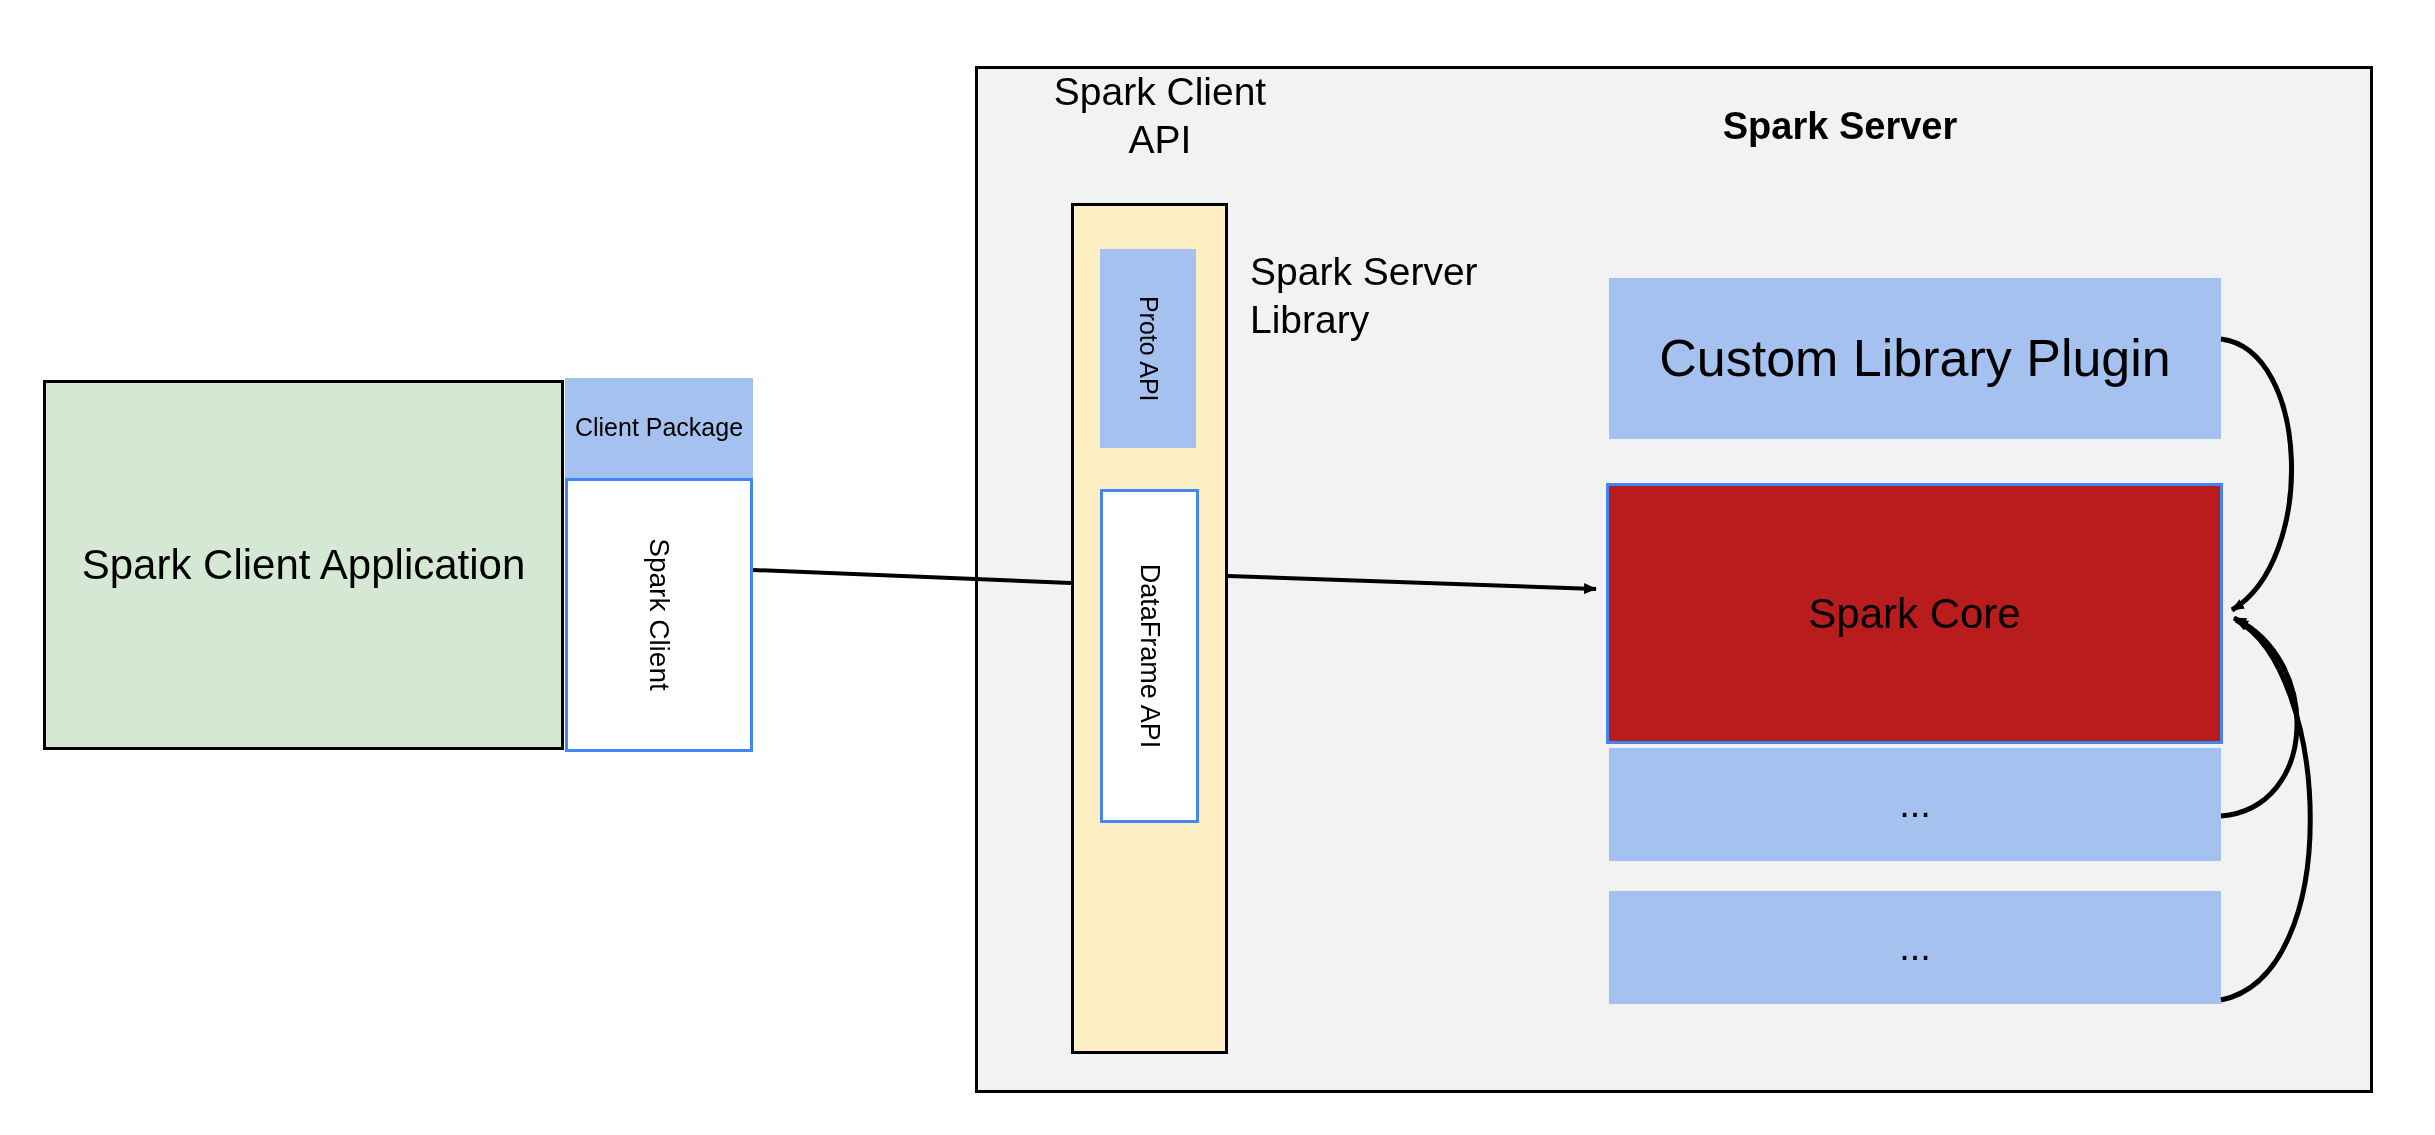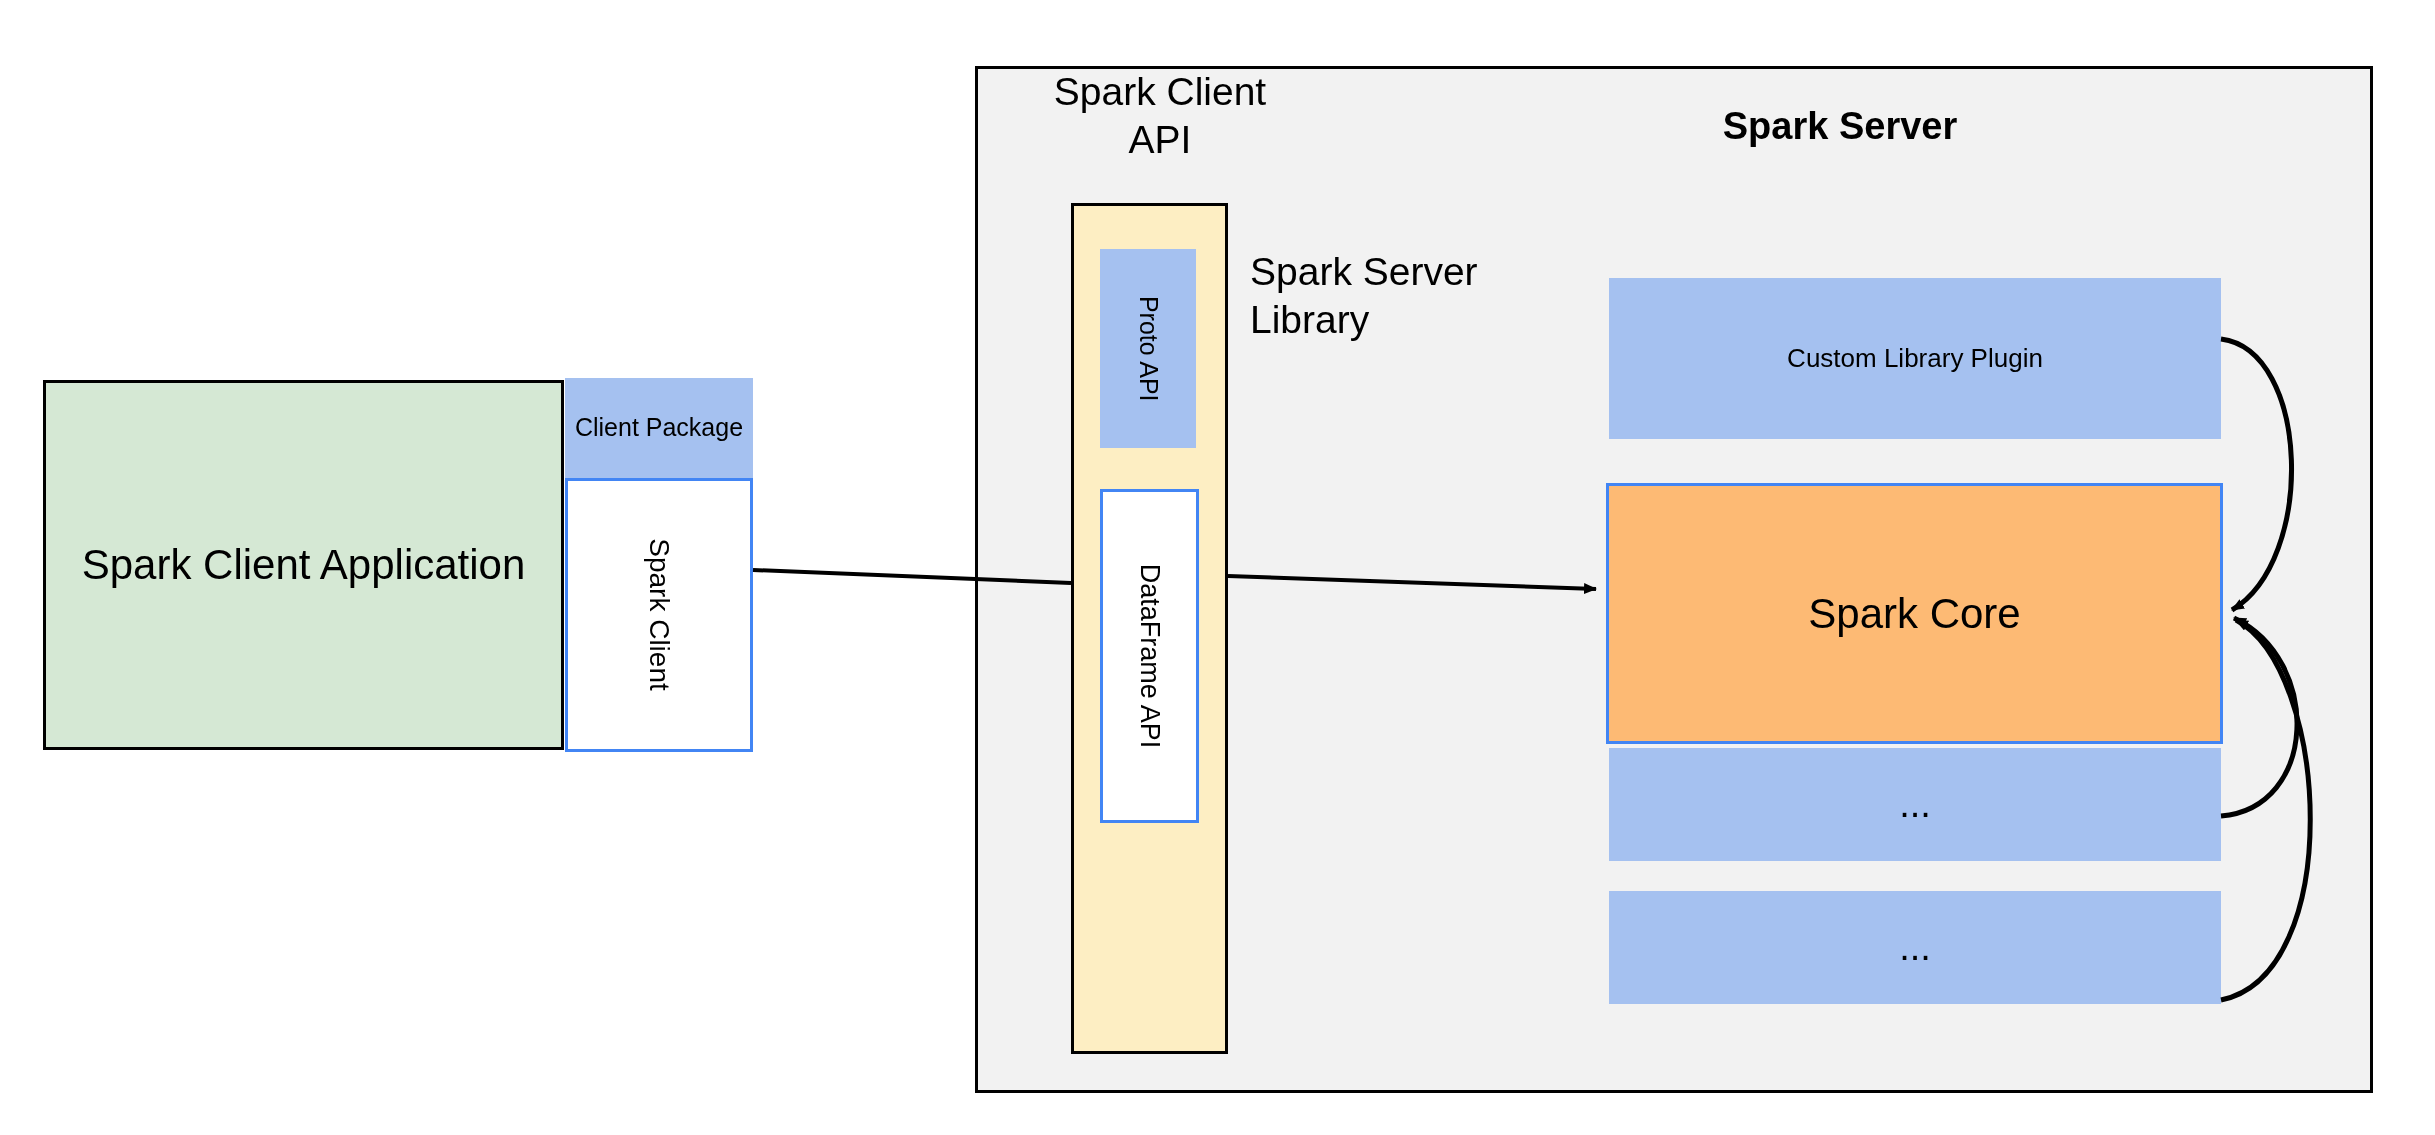--- a/index.html
+++ b/index.html
@@ -128,28 +128,28 @@
     font-size: 38px;
     font-weight: bold;
     text-align: center;
   }
   #custom-plugin {
     left: 1609px;
     top: 278px;
     width: 612px;
     height: 161px;
     background: #a5c1f0;
-    font-size: 26px;
+    font-size: 52px;
   }
   #spark-core {
     left: 1606px;
     top: 483px;
     width: 617px;
     height: 261px;
-    background: #fdba74;
+    background: #b91c1c;
     border: 3px solid #4285f4;
     font-size: 42px;
   }
   #ellipsis-1 {
     left: 1609px;
     top: 748px;
     width: 612px;
     height: 113px;
     background: #a5c1f0;
     font-size: 38px;

